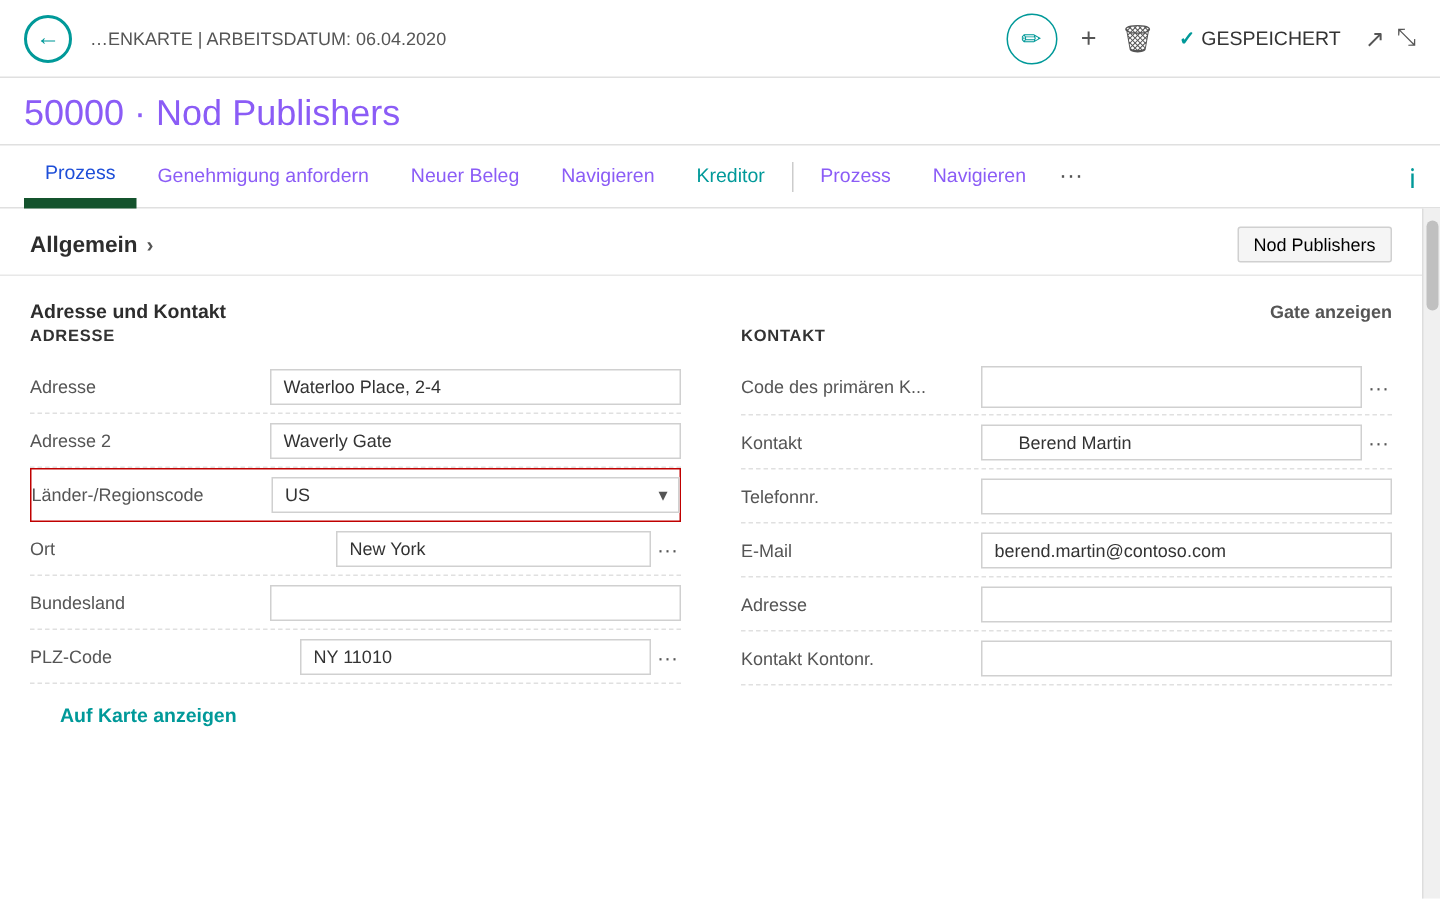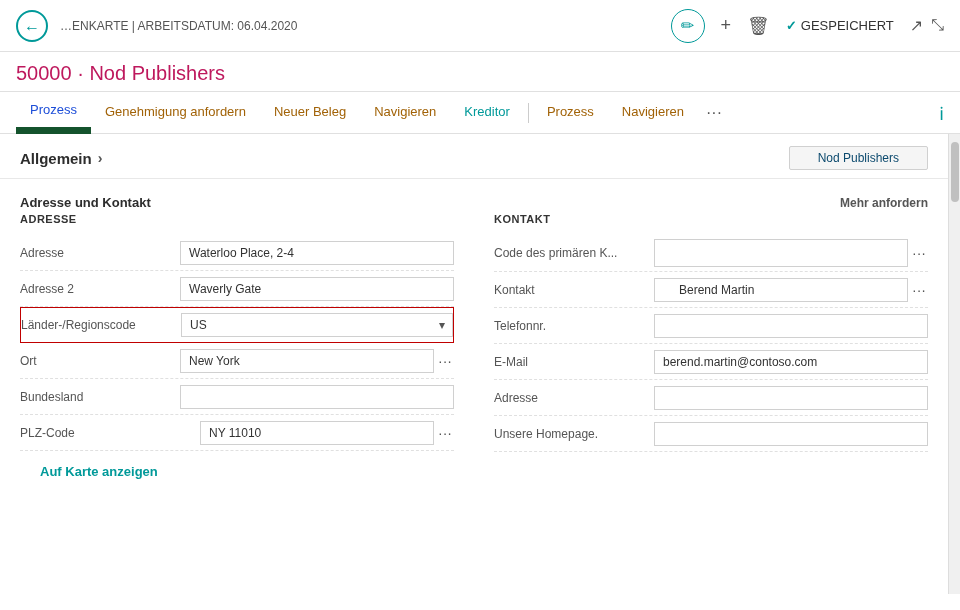--- a/index.html
+++ b/index.html
@@ -26,29 +26,29 @@
     .saved-status { display: flex; align-items: center; gap: 4px; color: #333; font-size: 13px; }
     .saved-check { color: #009999; font-weight: bold; }
     .expand-btns { display: flex; gap: 8px; }
     .expand-btn { font-size: 16px; color: #555; cursor: pointer; }
 
     
     .title-bar {
       padding: 10px 16px 6px 16px;
       border-bottom: 1px solid #e0e0e0;
     }
-    .page-title { font-size: 20px; font-weight: 300; color: #be185d; }
+    .page-title { font-size: 24px; font-weight: 300; color: #8b5cf6; }
 
     
     .nav-tabs {
       display: flex; align-items: center; padding: 0 16px;
       border-bottom: 1px solid #e0e0e0; height: 42px; gap: 0;
     }
     .nav-tab {
-      padding: 10px 14px; cursor: pointer; font-size: 13px; color: #a16207;
+      padding: 10px 14px; cursor: pointer; font-size: 13px; color: #8b5cf6;
       border-bottom: 2px solid transparent; white-space: nowrap;
     }
     .nav-tab.active { color: #1d4ed8; border-bottom: 7px solid #14532d; }
     .nav-tab.blue { color: #009999; }
     .nav-divider { width: 1px; height: 20px; background: #ccc; margin: 0 4px; }
     .nav-more { color: #555; cursor: pointer; font-size: 16px; padding: 0 8px; }
     .nav-info { margin-left: auto; color: #009999; font-size: 18px; cursor: pointer; }
 
     
     .main-content {
@@ -66,22 +66,22 @@
     }
 
     
     .section-header {
       display: flex; align-items: center; justify-content: space-between;
       padding: 12px 20px 8px 20px; border-bottom: 1px solid #e8e8e8;
     }
     .section-title { font-size: 15px; font-weight: 600; color: #2d2d2d; display: flex; align-items: center; gap: 6px; }
     .section-chevron { color: #555; font-size: 14px; }
     .nod-btn {
-      background: #f5f5f5; border: 1px solid #d0d0d0; padding: 4px 28px;
-      font-size: 12px; cursor: pointer; color: #0c4a6e; border-radius: 2px; text-align: right;
+      background: #f5f5f5; border: 1px solid #d0d0d0; padding: 4px 10px;
+      font-size: 12px; cursor: pointer; color: #000000; border-radius: 2px; text-align: right;
     }
 
     
     .addr-section { padding: 16px 20px; }
     .addr-section-title { font-size: 13px; font-weight: 600; color: #2d2d2d; margin-bottom: 3px; display: flex; justify-content: space-between; align-items: center; }
     .mehr-anzeigen { color: #555; font-size: 12px; cursor: pointer; }
 
     
     .form-grid {
       display: grid; grid-template-columns: 1fr 1fr; gap: 0 40px;
@@ -171,21 +171,21 @@
       <div class="section-title">
         <span>Allgemein</span>
         <span class="section-chevron">›</span>
       </div>
       <button class="nod-btn">Nod Publishers</button>
     </div>
 
     <div class="addr-section">
       <div class="addr-section-title">
         <span>Adresse und Kontakt</span>
-        <span class="mehr-anzeigen">Mehr anfordern</span>
+        <span class="mehr-anzeigen">Gate anzeigen</span>
       </div>
 
       <div class="form-grid">
 
         <div class="form-column">
           <div class="sub-section-label">ADRESSE</div>
 
           <div class="field-row">
             <div class="field-label">Adresse</div>
             <div class="field-value">
@@ -210,21 +210,21 @@
                   <option value="GB">GB</option>
                 </select>
               </div>
             </div>
           </div>
 
           <div class="field-row">
             <div class="field-label">Ort</div>
             <div class="field-value">
               <div class="input-with-dots">
-                <input class="field-input" type="text" value="New York" style="flex: 1 1 0%;">
+                <input class="field-input" type="text" value="New York" style="flex: 1 1 0%; margin-left: 44px;">
                 <span class="dots-btn">···</span>
               </div>
             </div>
           </div>
 
           <div class="field-row">
             <div class="field-label">Bundesland</div>
             <div class="field-value">
               <input class="field-input" type="text" value="" style="">
             </div>
@@ -279,21 +279,21 @@
           </div>
 
           <div class="field-row">
             <div class="field-label">Adresse</div>
             <div class="field-value">
               <input class="field-input" type="text" value="" style="">
             </div>
           </div>
 
           <div class="field-row">
-            <div class="field-label">Unsere Homepage.</div>
+            <div class="field-label">Kontakt Kontonr.</div>
             <div class="field-value">
               <input class="field-input" type="text" value="" style="">
             </div>
           </div>
         </div>
       </div>
 
       <a class="map-link">Auf Karte anzeigen</a>
     </div>
   </div>

